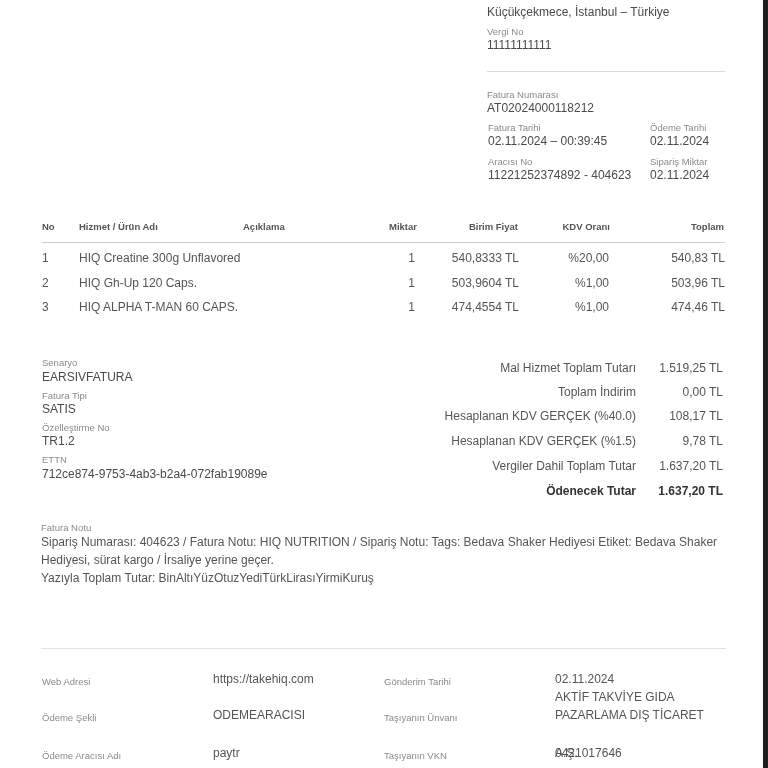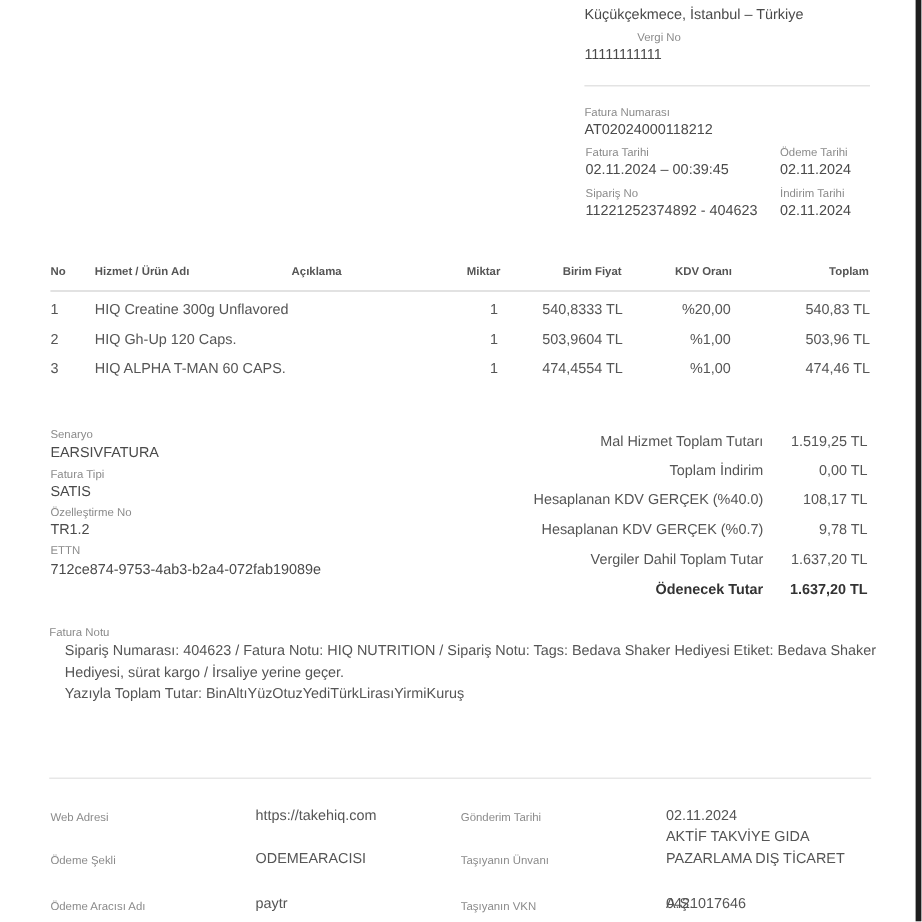--- a/index.html
+++ b/index.html
@@ -19,47 +19,47 @@
     
     .th { position: absolute; top: 221px; font-size: 9.5px; color: #555; font-weight: bold; }
     .td { position: absolute; font-size: 12px; color: #555; white-space: nowrap; }
     .r { text-align: right; }
 
     
     .tot-lbl { position: absolute; right: 132px; font-size: 12px; color: #555; text-align: right; white-space: nowrap; }
     .tot-val { position: absolute; right: 45px; font-size: 12px; color: #555; text-align: right; white-space: nowrap; }
     .bold { font-weight: bold; color: #333; }
 
-    .note { position: absolute; left: 41px; font-size: 12px; color: #555; white-space: nowrap; margin-left: 13px; }
+    .note { position: absolute; left: 41px; font-size: 12px; color: #555; white-space: nowrap; }
     .disclaimer { position: absolute; left: 41px; top: 598px; font-size: 11px; font-weight: bold; color: #333; white-space: nowrap; }
 
     .foot-lbl { position: absolute; font-size: 9.5px; color: #8a8a8a; white-space: nowrap; }
     .foot-val { position: absolute; font-size: 12px; color: #555; white-space: nowrap; line-height: 18px; }
   </style>
 </head>
 <body>
 
 <div class="page">
 
   <div class="abs val" style="left:487px; top:5px;">Küçükçekmece, İstanbul – Türkiye</div>
-  <div class="abs lbl" style="left:487px; top:26px;margin-left:44px;">Vergi No</div>
+  <div class="abs lbl" style="left:487px; top:26px;">Vergi No</div>
   <div class="abs val" style="left:487px; top:38px;">11111111111</div>
   <div class="hr" style="left:487px; top:71px; width:238px;"></div>
 
   <div class="abs lbl" style="left:487px; top:89px;">Fatura Numarası</div>
   <div class="abs val" style="left:487px; top:101px;">AT02024000118212</div>
 
   <div class="abs lbl" style="left:488px; top:122px;">Fatura Tarihi</div>
   <div class="abs val" style="left:488px; top:134px;">02.11.2024 – 00:39:45</div>
   <div class="abs lbl" style="left:650px; top:122px;">Ödeme Tarihi</div>
   <div class="abs val" style="left:650px; top:134px;">02.11.2024</div>
 
-  <div class="abs lbl" style="left:488px; top:156px;">Sipariş No</div>
+  <div class="abs lbl" style="left:488px; top:156px;">Aracısı No</div>
   <div class="abs val" style="left:488px; top:168px;">11221252374892 - 404623</div>
-  <div class="abs lbl" style="left:650px; top:156px;">İndirim Tarihi</div>
+  <div class="abs lbl" style="left:650px; top:156px;">Sipariş Miktar</div>
   <div class="abs val" style="left:650px; top:168px;">02.11.2024</div>
 
   <div>
     <div class="th" style="left:42px;">No</div>
     <div class="th" style="left:79px;">Hizmet / Ürün Adı</div>
     <div class="th" style="left:243px;">Açıklama</div>
     <div class="th r" style="right:351px;">Miktar</div>
     <div class="th r" style="right:250px;">Birim Fiyat</div>
     <div class="th r" style="right:158px;">KDV Oranı</div>
     <div class="th r" style="right:44px;">Toplam</div>
@@ -100,21 +100,21 @@
   <div class="abs lbl" style="left:42px; top:454px;">ETTN</div>
   <div class="abs val" style="left:42px; top:467px;">712ce874-9753-4ab3-b2a4-072fab19089e</div>
 
   <div>
     <div class="tot-lbl" style="top:361px;">Mal Hizmet Toplam Tutarı</div>
     <div class="tot-val" style="top:361px;">1.519,25 TL</div>
     <div class="tot-lbl" style="top:385px;">Toplam İndirim</div>
     <div class="tot-val" style="top:385px;">0,00 TL</div>
     <div class="tot-lbl" style="top:409px;">Hesaplanan KDV GERÇEK (%40.0)</div>
     <div class="tot-val" style="top:409px;">108,17 TL</div>
-    <div class="tot-lbl" style="top:434px;">Hesaplanan KDV GERÇEK (%0.7)</div>
+    <div class="tot-lbl" style="top:434px;">Hesaplanan KDV GERÇEK (%1.5)</div>
     <div class="tot-val" style="top:434px;">9,78 TL</div>
     <div class="tot-lbl" style="top:459px;">Vergiler Dahil Toplam Tutar</div>
     <div class="tot-val" style="top:459px;">1.637,20 TL</div>
     <div class="tot-lbl bold" style="top:484px;">Ödenecek Tutar</div>
     <div class="tot-val bold" style="top:484px;">1.637,20 TL</div>
   </div>
 
   <div class="abs lbl" style="left:41px; top:522px;">Fatura Notu</div>
   <div class="note" style="top:535px;">Sipariş Numarası: 404623 / Fatura Notu: HIQ NUTRITION / Sipariş Notu: Tags: Bedava Shaker Hediyesi Etiket: Bedava Shaker</div>
   <div class="note" style="top:553px;">Hediyesi, sürat kargo / İrsaliye yerine geçer.</div>

